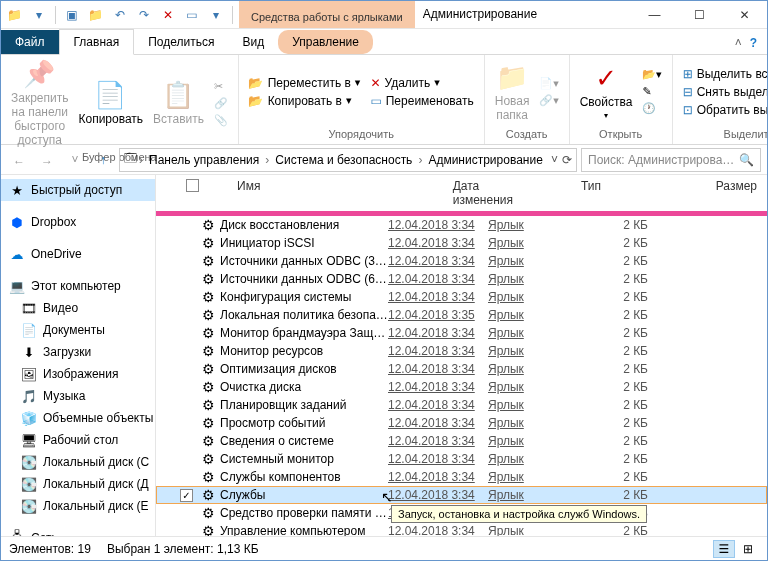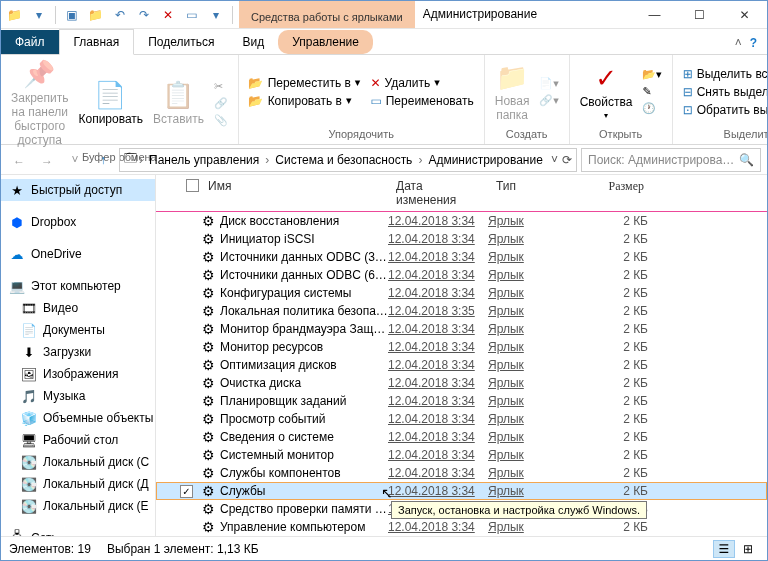--- a/index.html
+++ b/index.html
@@ -37,27 +37,27 @@
 .crumb-sep { color: #777; padding: 0 2px; }
 .searchbox { width: 180px; border: 1px solid #ccc; height: 24px; display: flex; align-items: center; padding: 8px 6px; color: #888; font-size: 12px; }
 .content { flex: 1; display: flex; overflow: hidden; }
 .nav-pane { width: 155px; border-right: 1px solid #e5e5e5; overflow: hidden; padding: 4px 0; }
 .nav-item { display: flex; align-items: center; gap: 6px; padding: 3px 6px 3px 20px; font-size: 12px; cursor: pointer; white-space: nowrap; overflow: hidden; text-overflow: ellipsis; }
 .nav-item.root { padding-left: 8px; }
 .nav-item.active { background: #cce8ff; }
 .nav-item .nic { width: 16px; height: 16px; display: flex; align-items: center; justify-content: center; font-size: 13px; }
 .nav-spacer { height: 10px; }
 .file-pane { flex: 1; display: flex; flex-direction: column; overflow: hidden; }
-.col-head { display: flex; border-bottom: 1px solid #ec4899; padding: 4px 4px 4px 24px; font-size: 12px; color: #333; }
+.col-head { display: flex; border-bottom: 5px solid #ec4899; padding: 4px 4px 4px 24px; font-size: 12px; color: #333; gap: 29px; }
 .col-head > div { padding: 0 6px; }
 .hchk { width: 22px; }
 .hname { width: 180px; }
 .hdate { width: 100px; margin-left: 8px; }
 .htype { width: 90px; }
-.hsize { width: 70px; text-align: right; font-family: Liberation Serif, serif; }
+.hsize { width: 70px; text-align: right; }
 .file-list { flex: 1; overflow: hidden; }
 .row { display: flex; align-items: center; padding: 1px 0 1px 24px; font-size: 12px; cursor: pointer; position: relative; }
 .row.sel { background: #cce8ff; border: 1px solid #f2a650; padding: 0 0 0 23px; }
 .row .chk { width: 22px; }
 .row .fic { width: 18px; font-size: 14px; }
 .row .cname { width: 168px; white-space: nowrap; overflow: hidden; text-overflow: ellipsis; }
 .row .cdate { width: 100px; color: #555; text-decoration: underline; }
 .row .ctype { width: 90px; color: #555; text-decoration: underline; }
 .row .csize { width: 70px; text-align: right; color: #555; }
 .tooltip { position: absolute; background: #ffffe1; border: 1px solid #767676; padding: 2px 6px; font-size: 11px; top: 18px; left: 234px; z-index: 10; white-space: nowrap; }

